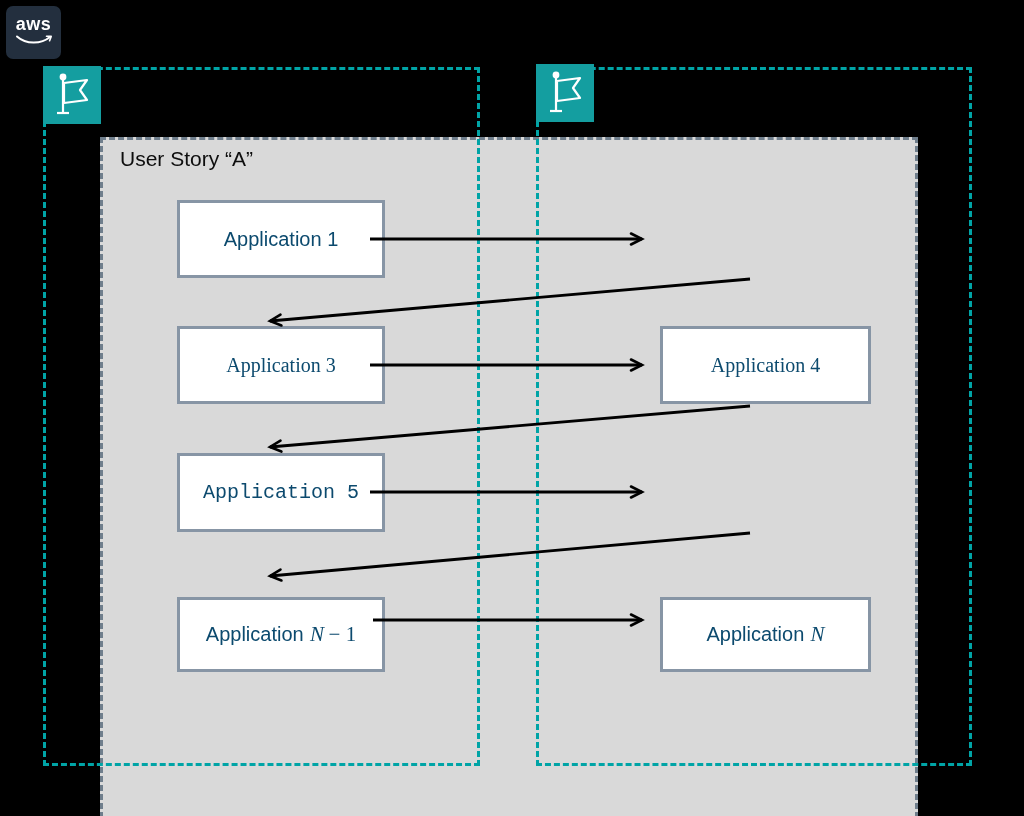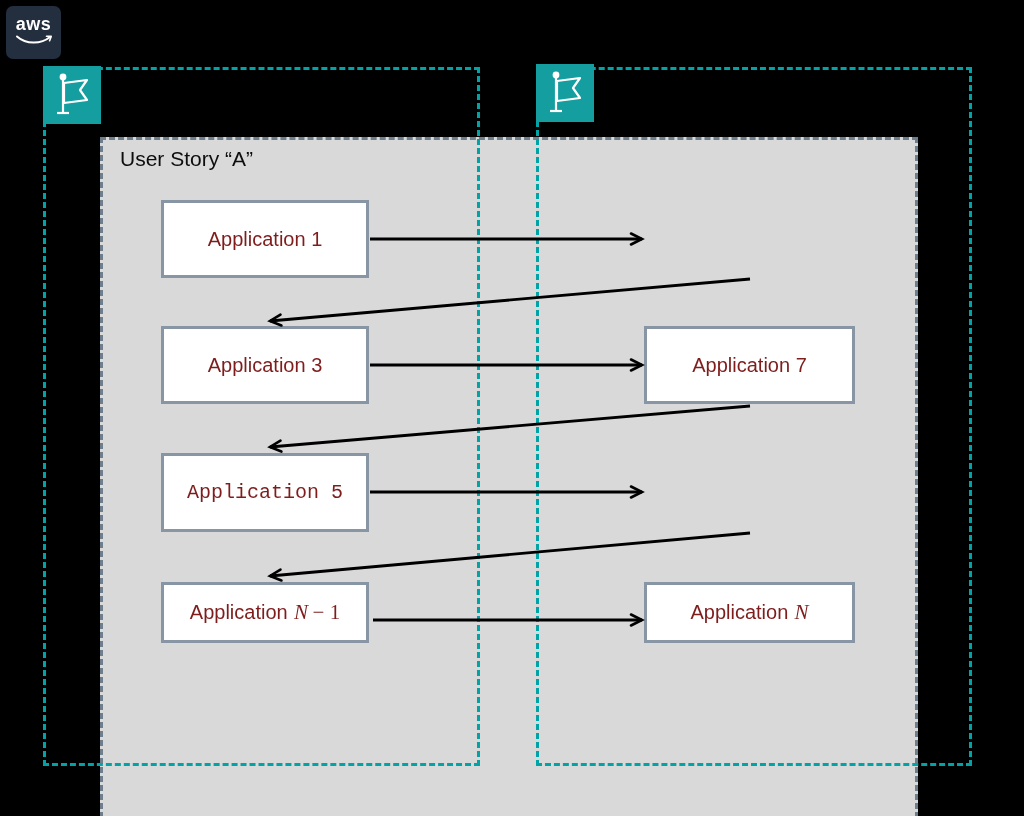--- a/index.html
+++ b/index.html
@@ -75,29 +75,30 @@
   .app-box {
     position: absolute;
     background: #fff;
     border: 3px solid #8795A5;
     box-sizing: border-box;
     display: flex;
     align-items: center;
     justify-content: center;
     z-index: 5;
     font-size: 20px;
-    color: #7f1d1d;
+    color: #0c4a6e;
     white-space: nowrap;
+    margin-left: 16px;
   }
   .col-left  { left: 161px; width: 208px; }
   .col-right { left: 644px; width: 211px; }
   .row-1 { top: 200px; height: 78px; }
-  .row-2 { top: 326px; height: 78px; }
+  .row-2 { top: 326px; height: 78px; font-family: Liberation Serif, serif; }
   .row-3 { top: 453px; height: 79px; font-family: Liberation Mono, monospace; }
-  .row-4 { top: 582px; height: 61px; }
+  .row-4 { top: 597px; height: 75px; }
 
   .mathit {
     font-family: "Liberation Serif", "DejaVu Serif", serif;
     font-style: italic;
     font-size: 21px;
   }
   .mathit:not(:empty) { margin-left: 0.30em; }
   .mathrest {
     font-family: "Liberation Serif", "DejaVu Serif", serif;
     font-size: 21px;
@@ -153,21 +154,21 @@
     <span>Application 1</span>
       <span class="mathit"></span>
       <span class="mathrest"></span>
   </div>
   <div class="app-box col-left row-2">
     <span>Application 3</span>
       <span class="mathit"></span>
       <span class="mathrest"></span>
   </div>
   <div class="app-box col-right row-2">
-    <span>Application 7</span>
+    <span>Application 4</span>
       <span class="mathit"></span>
       <span class="mathrest"></span>
   </div>
   <div class="app-box col-left row-3">
     <span>Application 5</span>
       <span class="mathit"></span>
       <span class="mathrest"></span>
   </div>
   <div class="app-box col-left row-4">
     <span>Application</span>

